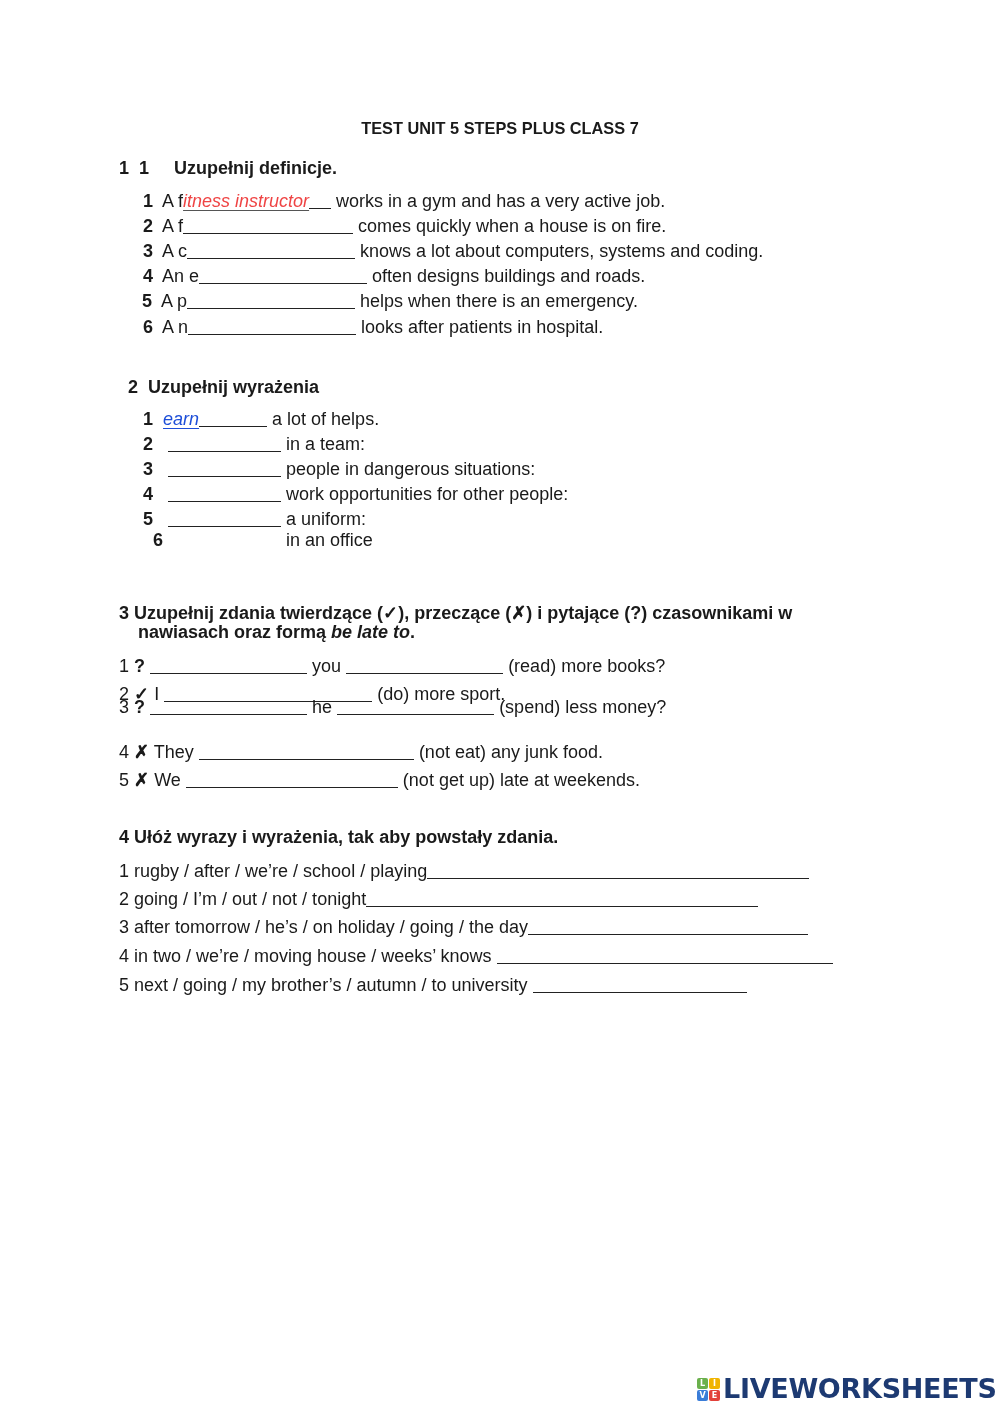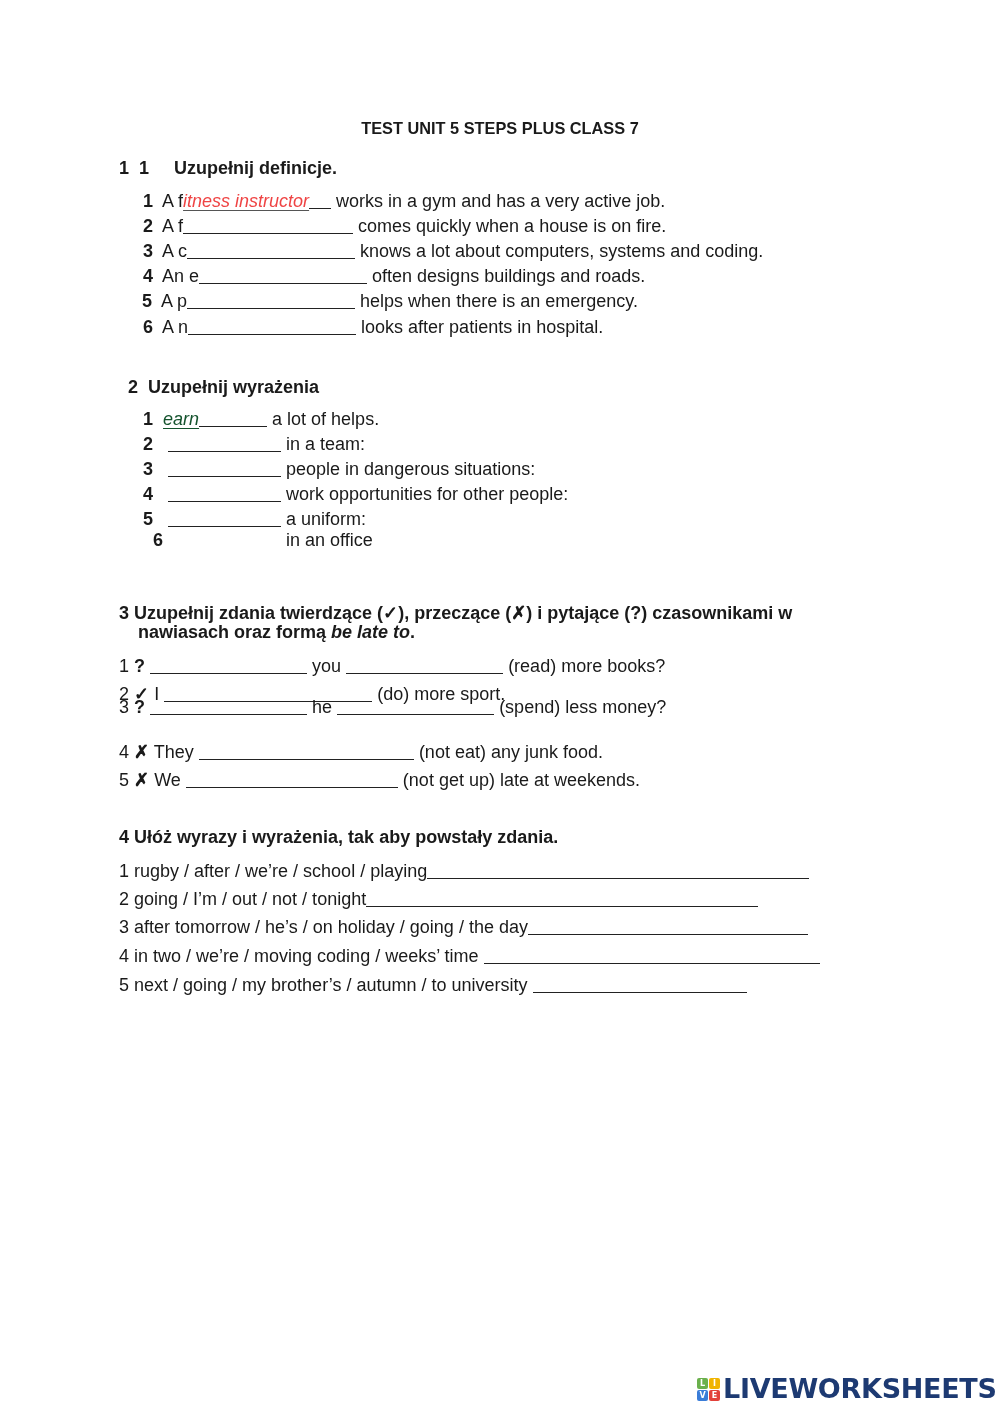--- a/index.html
+++ b/index.html
@@ -34,21 +34,21 @@
     }
     .example {
       font-style: italic;
       color: #ef4444;
       text-decoration: underline;
       text-decoration-color: #555;
       text-underline-offset: 3px;
     }
     .example-dark {
       font-style: italic;
-      color: #14532d;
+      color: #1d4ed8;
       text-decoration: underline;
       text-underline-offset: 3px;
     }
     .sym { font-weight: bold; display: inline-block; }
     .logo {
       left: 697px; top: 1377px;
       display: flex; align-items: center; gap: 3px;
     }
     .logo-grid {
       display: grid;
@@ -193,21 +193,21 @@
 <div class="abs line" style="left:119px; top:887px;">
   <span>2</span>
   <span>going / I’m / out / not / tonight</span><span class="blank" style="width:392px;"></span>
 </div>
 <div class="abs line" style="left:119px; top:915px;">
   <span>3</span>
   <span>after tomorrow / he’s / on holiday / going / the day</span><span class="blank" style="width:280px;"></span>
 </div>
 <div class="abs line" style="left:119px; top:944px;">
   <span>4</span>
-  <span>in two / we’re / moving coding / weeks’ time </span><span class="blank" style="width:336px;"></span>
+  <span>in two / we’re / moving house / weeks’ knows </span><span class="blank" style="width:336px;"></span>
 </div>
 <div class="abs line" style="left:119px; top:973px;">
   <span>5</span>
   <span>next / going / my brother’s / autumn / to university </span><span class="blank" style="width:214px;"></span>
 </div>
 
 <div class="abs logo">
   <div class="logo-grid">
     <span style="background:#6ab04c;">L</span>
     <span style="background:#f0b400;">I</span>

